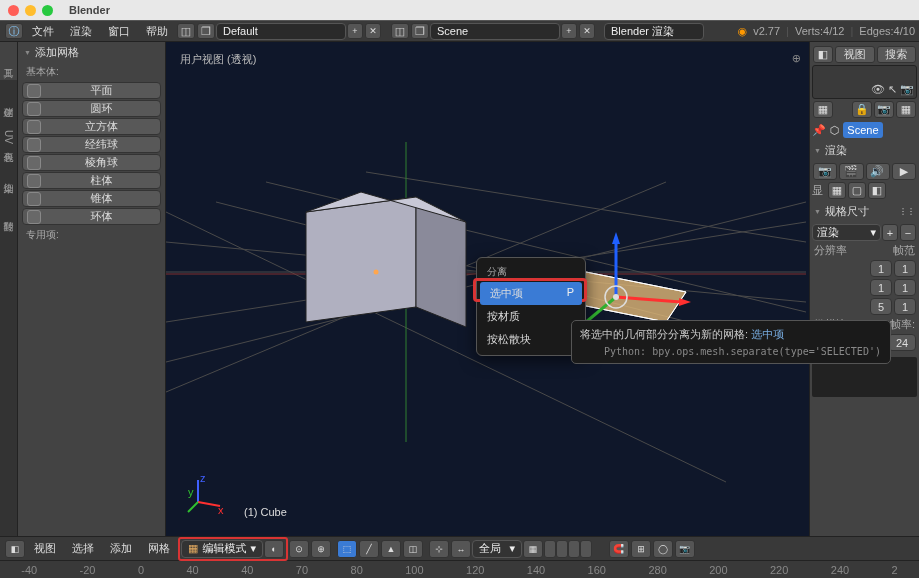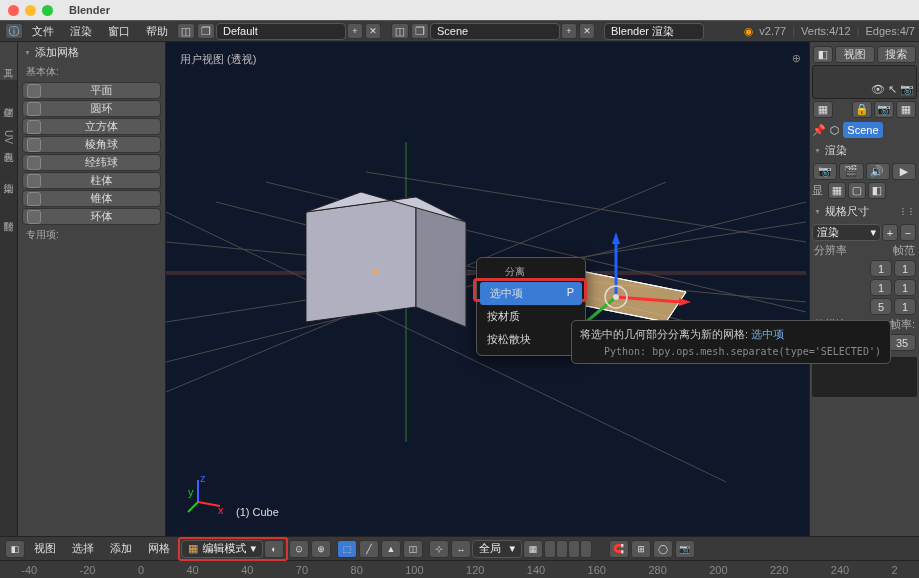--- a/index.html
+++ b/index.html
@@ -21,31 +21,31 @@
 .tool-panel { width:148px; background:#434343; border-right:1px solid #222; }
 .panel-header { display:flex; align-items:center; padding:3px 6px; color:#ddd; }
 .panel-header::before { content:"▼"; font-size:7px; margin-right:4px; color:#888; }
 .sect-label { color:#aaa; padding:2px 8px; font-size:10px; }
 .tool-btn { display:flex; align-items:center; margin:1px 4px; height:17px; background:#585858; border:1px solid #333; border-radius:4px; padding:0 4px; }
 .tool-icon { width:14px; height:14px; background:rgba(200,200,200,0.15); border-radius:3px; margin-right:6px; border:1px solid #888;}
 .tool-label { color:#ddd; flex:1; text-align:center; }
 .viewport { flex:1; background:#0f172a; position:relative; }
 .vp-label { position:absolute; top:10px; left:14px; color:#bbb; }
 .ctx-menu { position:absolute; left:310px; top:215px; background:#1a1a1a; border:1px solid #555; border-radius:6px; width:110px; box-shadow:0 4px 16px rgba(0,0,0,.6); padding:4px 0; }
-.ctx-title { color:#aaa; padding:3px 28px; font-size:10px; }
+.ctx-title { color:#aaa; padding:3px 10px; font-size:10px; }
 .ctx-item { padding:4px 10px; color:#ddd; position:relative; }
 .ctx-item.sel { background:#3a7bd5; margin:0 3px; border-radius:3px; }
 .ctx-item.sel .hotkey { color:#eee; }
 .hotkey { position:absolute; right:8px; color:#999; }
 .ctx-highlight { position:absolute; border:3px solid #d93434; border-radius:4px; pointer-events:none; }
 .tooltip { position:absolute; left:405px; top:278px; background:#1a1a1a; border:1px solid #555; border-radius:5px; padding:6px 8px; width:320px; }
 .tooltip .tt1 { color:#ccc; margin-bottom:4px; }
 .tooltip .hl { color:#7ab0e6; }
 .tooltip .tt2 { color:#888; font-family:monospace; font-size:10px;margin-left:24px; }
-.obj-label { position:absolute; left:70px; bottom:18px; color:#ddd; }
+.obj-label { position:absolute; left:78px; bottom:18px; color:#ddd; }
 .axes-gizmo { position:absolute; left:20px; bottom:22px; }
 .right-panel { width:110px; background:#434343; border-left:1px solid #222; padding:2px; overflow:hidden; }
 .rp-row { display:flex; align-items:center; margin:2px 0; }
 .rp-btn { background:#585858; border:1px solid #333; border-radius:3px; height:17px; margin:0 1px; color:#ddd; padding:0 4px; display:flex;align-items:center;justify-content:center; }
 .rp-dropdown { background:#333; border:1px solid #555; border-radius:4px; height:17px; padding:0 4px; color:#eee; display:flex;align-items:center; flex:1;}
 .rp-header { color:#ddd; padding:3px 2px; display:flex; align-items:center;}
 .rp-header::before { content:"▼"; font-size:7px; margin-right:4px; color:#888; }
 .scene-item { background:#3a7bd5; color:#fff; padding:2px 4px; border-radius:3px; display:flex;align-items:center;gap:4px; }
 .numfield { background:#585858; border:1px solid #333; border-radius:4px; height:17px; width:22px; color:#ddd; text-align:center; display:flex;align-items:center;justify-content:center; margin:0 1px;}
 .viewport-footer { height:24px; background:#393939; display:flex; align-items:center; border-top:1px solid #222; padding:0 4px; }
@@ -91,21 +91,21 @@
   <div style="width:8px"></div>
   <div class="dropdown" style="min-width:100px">
       <span>Blender 渲染</span>
     </div>
   <div class="topinfo">
     <span style="color:#f90">◉</span>
     <span>v2.77</span>
     <span style="color:#555">|</span>
     <span>Verts:4/12</span>
     <span style="color:#555">|</span>
-    <span>Edges:4/7</span>
+    <span>Edges:4/10</span>
   </div>
 </div>
 
 <div class="main">
   <div class="left-tabs">
     <div class="vtab active">工具</div>
     <div class="vtab">创建</div>
     <div class="vtab">UV包裹</div>
     <div class="vtab">烟染</div>
     <div class="vtab">翻转</div>
@@ -123,25 +123,25 @@
     <div class="tool-btn">
         <div class="tool-icon"></div>
         <span class="tool-label">圆环</span>
       </div>
     <div class="tool-btn">
         <div class="tool-icon"></div>
         <span class="tool-label">立方体</span>
       </div>
     <div class="tool-btn">
         <div class="tool-icon"></div>
+        <span class="tool-label">经纬球</span>
+      </div>
+    <div class="tool-btn">
+        <div class="tool-icon"></div>
         <span class="tool-label">棱角球</span>
-      </div>
-    <div class="tool-btn">
-        <div class="tool-icon"></div>
-        <span class="tool-label">经纬球</span>
       </div>
     <div class="tool-btn">
         <div class="tool-icon"></div>
         <span class="tool-label">柱体</span>
       </div>
     <div class="tool-btn">
         <div class="tool-icon"></div>
         <span class="tool-label">锥体</span>
       </div>
     <div class="tool-btn">
@@ -294,21 +294,21 @@
         <div class="numfield">5</div>
         <div class="numfield">1</div>
       </div>
     <div class="rp-row" style="color:#aaa;justify-content:space-between;padding:0 2px">
       <span>纵横比</span>
       <span>帧率:</span>
     </div>
     <div class="rp-row">
       <div style="flex:1;background:#333;height:15px;border-radius:3px"></div>
       <div style="width:4px"></div>
-      <div class="numfield" style="width:28px">35</div>
+      <div class="numfield" style="width:28px">24</div>
     </div>
     <div style="height:40px;background:#222;margin-top:6px;border-radius:2px"></div>
   </div>
 </div>
 
 <div class="viewport-footer">
   <div class="footer-btn">◧</div>
   <span class="menu-text">视图</span>
   <span class="menu-text">选择</span>
   <span class="menu-text">添加</span>

